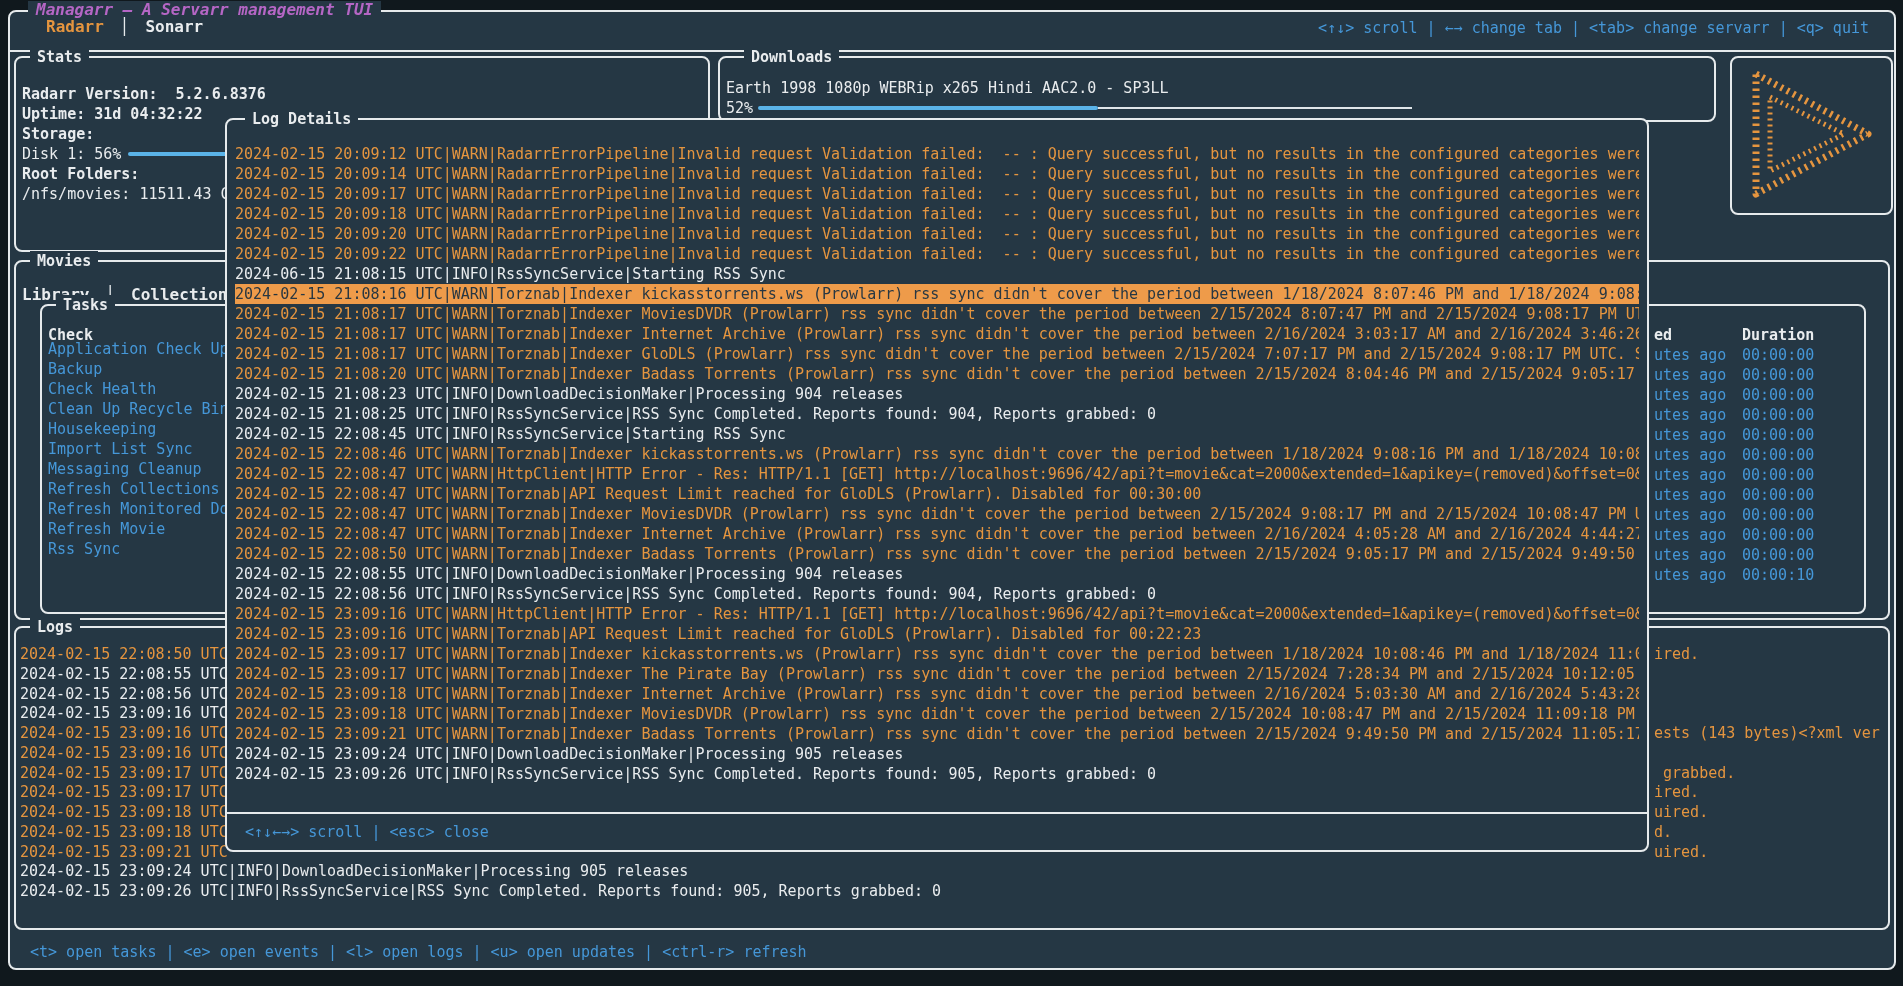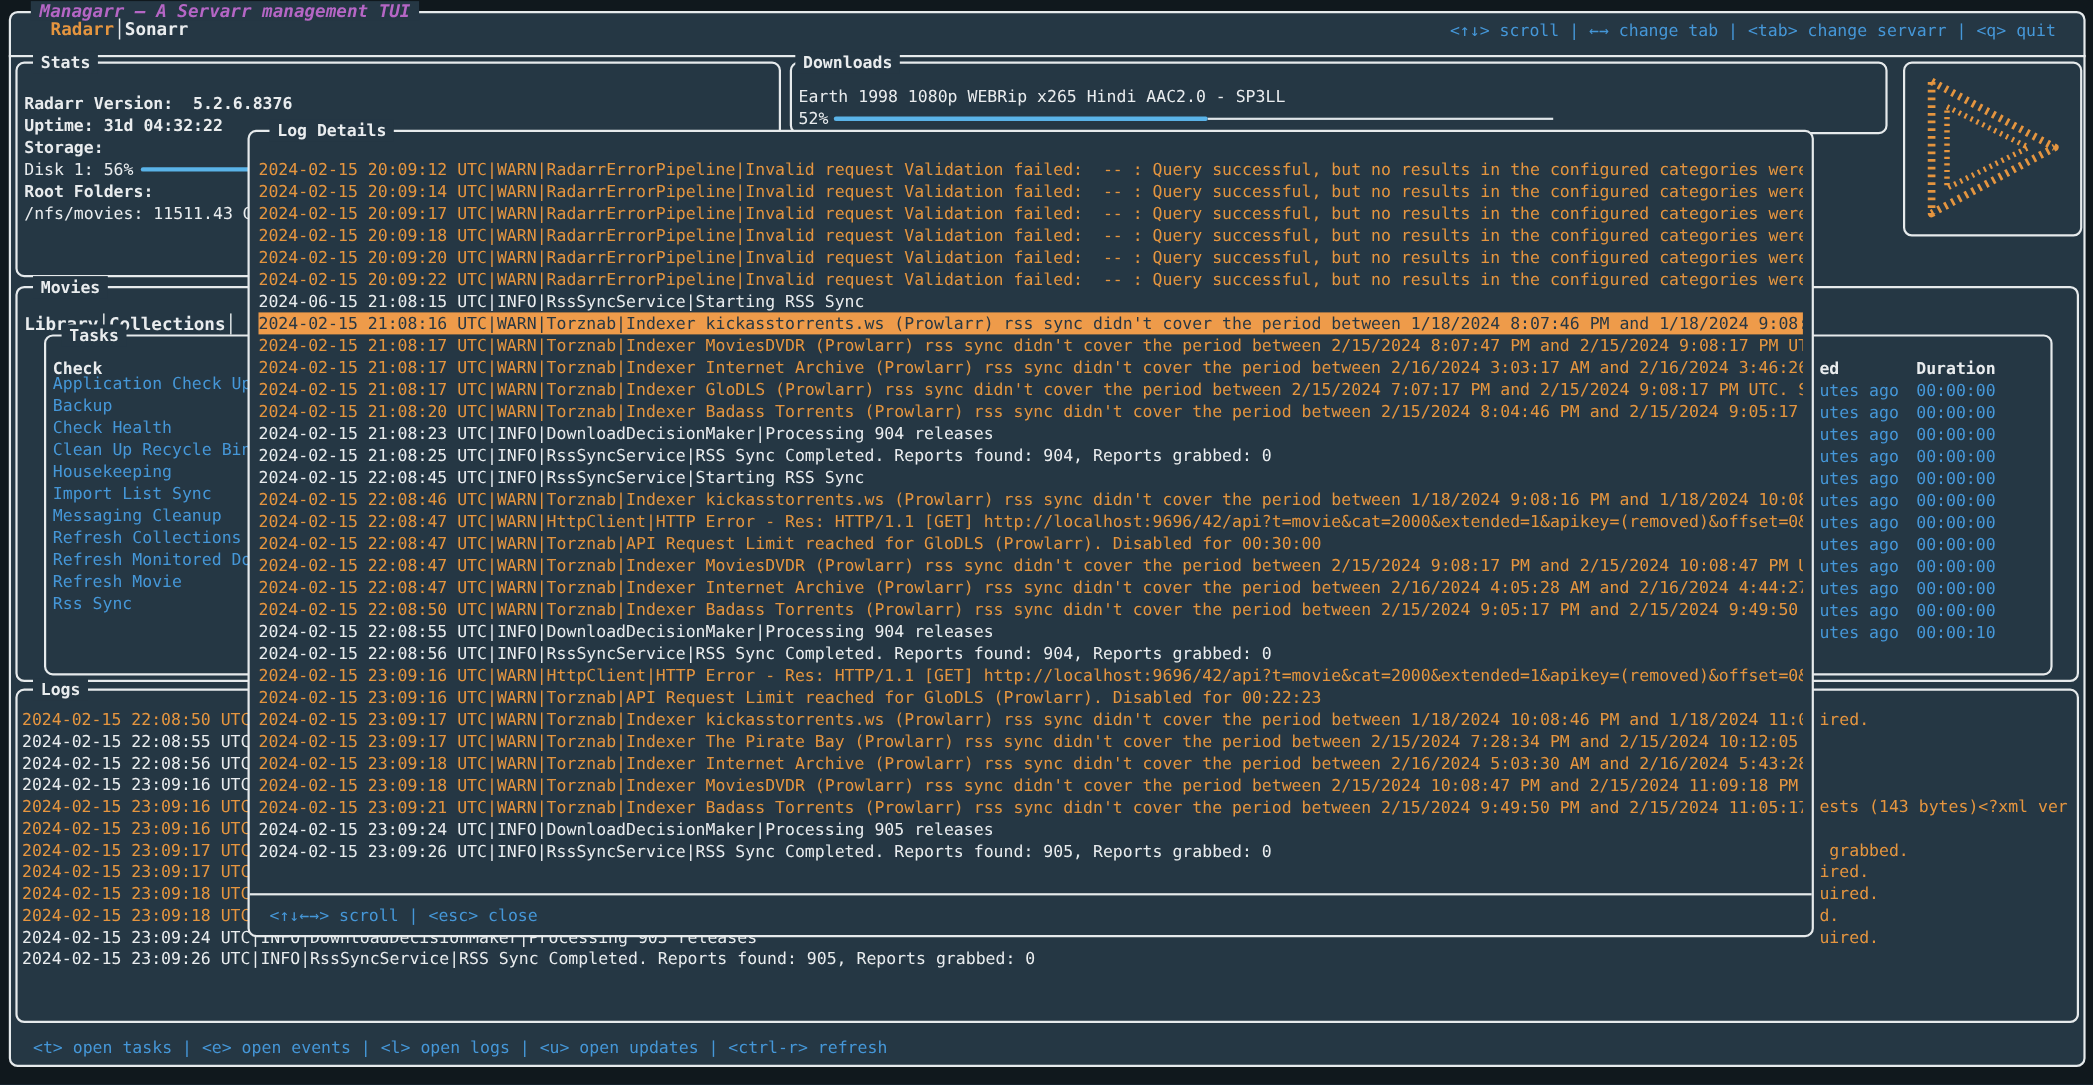--- a/index.html
+++ b/index.html
@@ -17,21 +17,21 @@
   .lrow{height:19.75px;line-height:19.75px;white-space:pre;overflow:hidden;}
   .bold{font-weight:bold;}
   .blue{color:var(--blue);}
   .orange{color:var(--orange);}
   .white{color:var(--white);}
   .lv-warn{color:var(--orange);}
   .lv-info{color:var(--white);}
   .hl{background:var(--hl);color:var(--hltext);}
   .hline{position:absolute;border-top:2px solid var(--border);height:0;}
   .sep{color:var(--border);font-weight:normal;}
-  .tabrow{display:flex;align-items:center;height:22px;line-height:22px;font-size:16px;font-weight:bold;}
+  .tabrow{display:flex;gap:16px;align-items:center;height:22px;line-height:22px;font-size:16px;font-weight:bold;}
   #modal{z-index:20;}
   .gauge{position:absolute;background:var(--progress);border-radius:2px;}
   .gauge-rest{position:absolute;background:#dfe5e9;}
 </style>
 </head>
 <body>
 
 <div class="panel" style="left:8px;top:10px;width:1888px;height:960px;"></div>
 
 <span class="abs" style="left:28px;top:1px;background:var(--bg);padding:0 8px;color:var(--magenta);font-weight:bold;font-style:italic;font-size:16px;line-height:18px;white-space:pre;">Managarr – A Servarr management TUI</span>
@@ -51,21 +51,21 @@
   <div class="row abs bold" style="left:6px;top:26px;width:660px;">Radarr Version:  5.2.6.8376</div>
   <div class="row abs bold" style="left:6px;top:46px;width:660px;">Uptime: 31d 04:32:22</div>
   <div class="row abs bold" style="left:6px;top:66px;width:660px;">Storage:</div>
   <div class="row abs" style="left:6px;top:86px;width:660px;">Disk 1: 56%</div>
   <div class="gauge" style="left:112px;top:94px;width:566px;height:4px;"></div>
   <div class="row abs bold" style="left:6px;top:106px;width:660px;">Root Folders:</div>
   <div class="row abs" style="left:6px;top:126px;width:660px;">/nfs/movies: 11511.43 GB</div>
 </div>
 
 <div class="panel" id="downloads" style="left:718px;top:56px;width:998px;height:66px;">
-  <span class="ptitle" style="left:3px;">Downloads</span>
+  <span class="ptitle" style="left:24px;">Downloads</span>
   <div class="row abs" style="left:6px;top:20px;width:960px;">Earth 1998 1080p WEBRip x265 Hindi AAC2.0 - SP3LL</div>
   <div class="row abs" style="left:6px;top:40px;width:50px;">52%</div>
   <div class="gauge" style="left:38px;top:48px;width:340px;height:4px;"></div>
   <div class="gauge-rest" style="left:378px;top:49px;width:314px;height:2px;"></div>
 </div>
 
 <div class="panel" style="left:1730px;top:56px;width:163px;height:159px;">
   <svg width="132" height="132" viewBox="0 0 132 132" style="position:absolute;left:14px;top:11px;">
     <polygon points="10,5 122,65 10,125" fill="none" stroke="#e5953f" stroke-width="7" stroke-dasharray="2.5,4.5" stroke-linejoin="round"></polygon>
     <polygon points="24,28 98,65 24,102" fill="none" stroke="#e5953f" stroke-width="5" stroke-dasharray="2,4" stroke-linejoin="round"></polygon>
@@ -127,20 +127,21 @@
   <div class="lrow lv-warn">2024-02-15 22:08:50 UTC</div>
       <div class="lrow lv-info">2024-02-15 22:08:55 UTC</div>
       <div class="lrow lv-info">2024-02-15 22:08:56 UTC</div>
       <div class="lrow lv-info">2024-02-15 23:09:16 UTC</div>
       <div class="lrow lv-warn">2024-02-15 23:09:16 UTC</div>
       <div class="lrow lv-warn">2024-02-15 23:09:16 UTC</div>
       <div class="lrow lv-warn">2024-02-15 23:09:17 UTC</div>
       <div class="lrow lv-warn">2024-02-15 23:09:17 UTC</div>
       <div class="lrow lv-warn">2024-02-15 23:09:18 UTC</div>
       <div class="lrow lv-warn">2024-02-15 23:09:18 UTC</div>
+      <div class="lrow lv-warn">2024-02-15 23:09:21 UTC</div>
       <div class="lrow lv-info">2024-02-15 23:09:24 UTC|INFO|DownloadDecisionMaker|Processing 905 releases</div>
       <div class="lrow lv-info">2024-02-15 23:09:26 UTC|INFO|RssSyncService|RSS Sync Completed. Reports found: 905, Reports grabbed: 0</div>
     </div>
   <div class="abs" style="left:1638px;top:17px;width:230px;">
 
   <div class="lrow orange">ired.</div>
       <div class="lrow orange"></div>
       <div class="lrow orange"></div>
       <div class="lrow orange"></div>
       <div class="lrow orange">ests (143 bytes)&lt;?xml ver</div>

